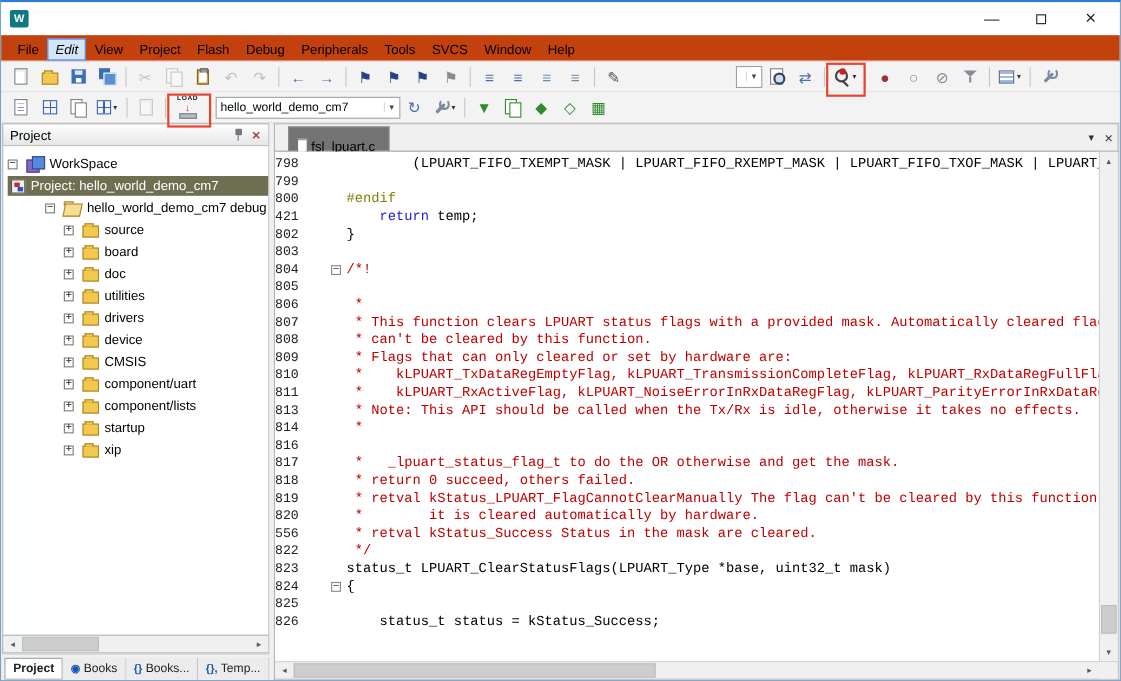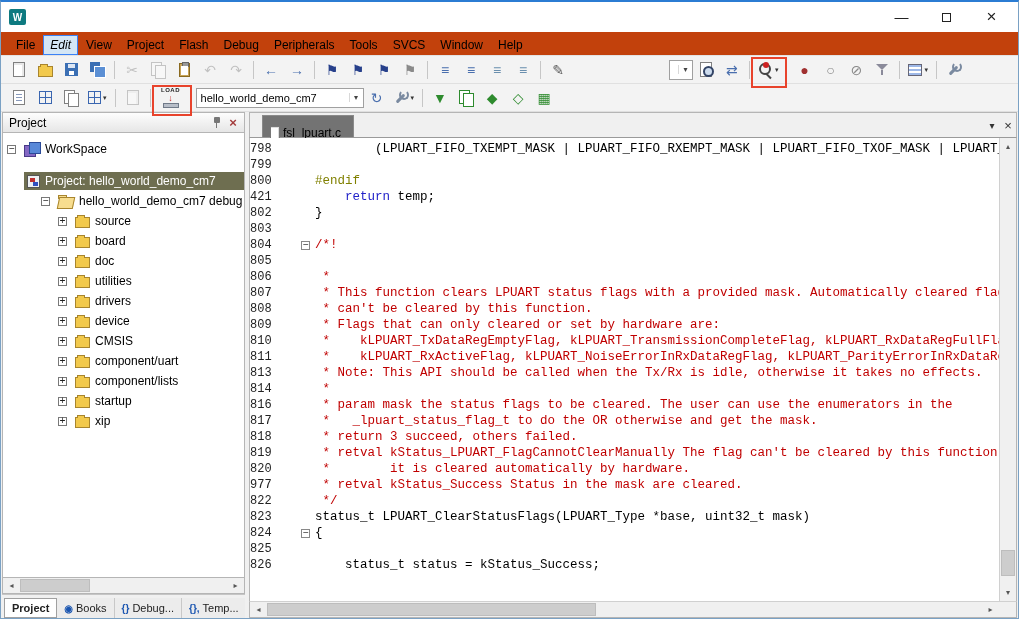--- a/index.html
+++ b/index.html
@@ -339,21 +339,21 @@
         <span class="ph-btn ph-close">×</span>
       </div>
       <div class="tree">
           <div class="trow" style="padding-left: 4px;">
             <span class="exp">−</span>
             <span class="tcontent">
               <span class="ticon ti-workspace"></span>
               <span class="tlabel">WorkSpace</span>
             </span>
           </div>
-          <div class="trow" style="padding-left: 21px; margin-top: 12px;">
+          <div class="trow" style="padding-left: 4px;">
             <span class="tcontent tsel">
               <span class="ticon ti-project"></span>
               <span class="tlabel">Project: hello_world_demo_cm7</span>
             </span>
           </div>
           <div class="trow" style="padding-left: 38px;">
             <span class="exp">−</span>
             <span class="tcontent">
               <span class="ticon ti-folder-open"></span>
               <span class="tlabel">hello_world_demo_cm7 debug</span>
@@ -447,21 +447,21 @@
       <div class="panel-tabs">
           <span class="ptab active">
             <span>Project</span>
           </span>
           <span class="ptab">
             <span class="ptab-icon">◉</span>
             <span>Books</span>
           </span>
           <span class="ptab">
             <span class="ptab-icon">{}</span>
-            <span>Debug...</span>
+            <span>Books...</span>
           </span>
           <span class="ptab">
             <span class="ptab-icon">{},</span>
             <span>Temp...</span>
           </span>
         </div>
     </div>
 
     <div class="splitter"></div>
 
@@ -553,44 +553,43 @@
               <span class="ctext"><span class="tk-c"> * Note: This API should be called when the Tx/Rx is idle, otherwise it takes no effects.</span></span>
             </div>
             <div class="cline">
               <span class="lnum">814</span>
               <span class="fold"></span>
               <span class="ctext"><span class="tk-c"> *</span></span>
             </div>
             <div class="cline">
               <span class="lnum">816</span>
               <span class="fold"></span>
-              <span class="ctext"><span class="tk-c"> * param mask the status flags to be cleared. The user can use the enumerators in the</span></span>
             </div>
             <div class="cline">
               <span class="lnum">817</span>
               <span class="fold"></span>
               <span class="ctext"><span class="tk-c"> *   _lpuart_status_flag_t to do the OR otherwise and get the mask.</span></span>
             </div>
             <div class="cline">
               <span class="lnum">818</span>
               <span class="fold"></span>
-              <span class="ctext"><span class="tk-c"> * return 3 succeed, others failed.</span></span>
+              <span class="ctext"><span class="tk-c"> * return 0 succeed, others failed.</span></span>
             </div>
             <div class="cline">
               <span class="lnum">819</span>
               <span class="fold"></span>
               <span class="ctext"><span class="tk-c"> * retval kStatus_LPUART_FlagCannotClearManually The flag can't be cleared by this function,</span></span>
             </div>
             <div class="cline">
               <span class="lnum">820</span>
               <span class="fold"></span>
               <span class="ctext"><span class="tk-c"> *        it is cleared automatically by hardware.</span></span>
             </div>
             <div class="cline">
-              <span class="lnum">977</span>
+              <span class="lnum">556</span>
               <span class="fold"></span>
               <span class="ctext"><span class="tk-c"> * retval kStatus_Success Status in the mask are cleared.</span></span>
             </div>
             <div class="cline">
               <span class="lnum">822</span>
               <span class="fold"></span>
               <span class="ctext"><span class="tk-c"> */</span></span>
             </div>
             <div class="cline">
               <span class="lnum">823</span>

